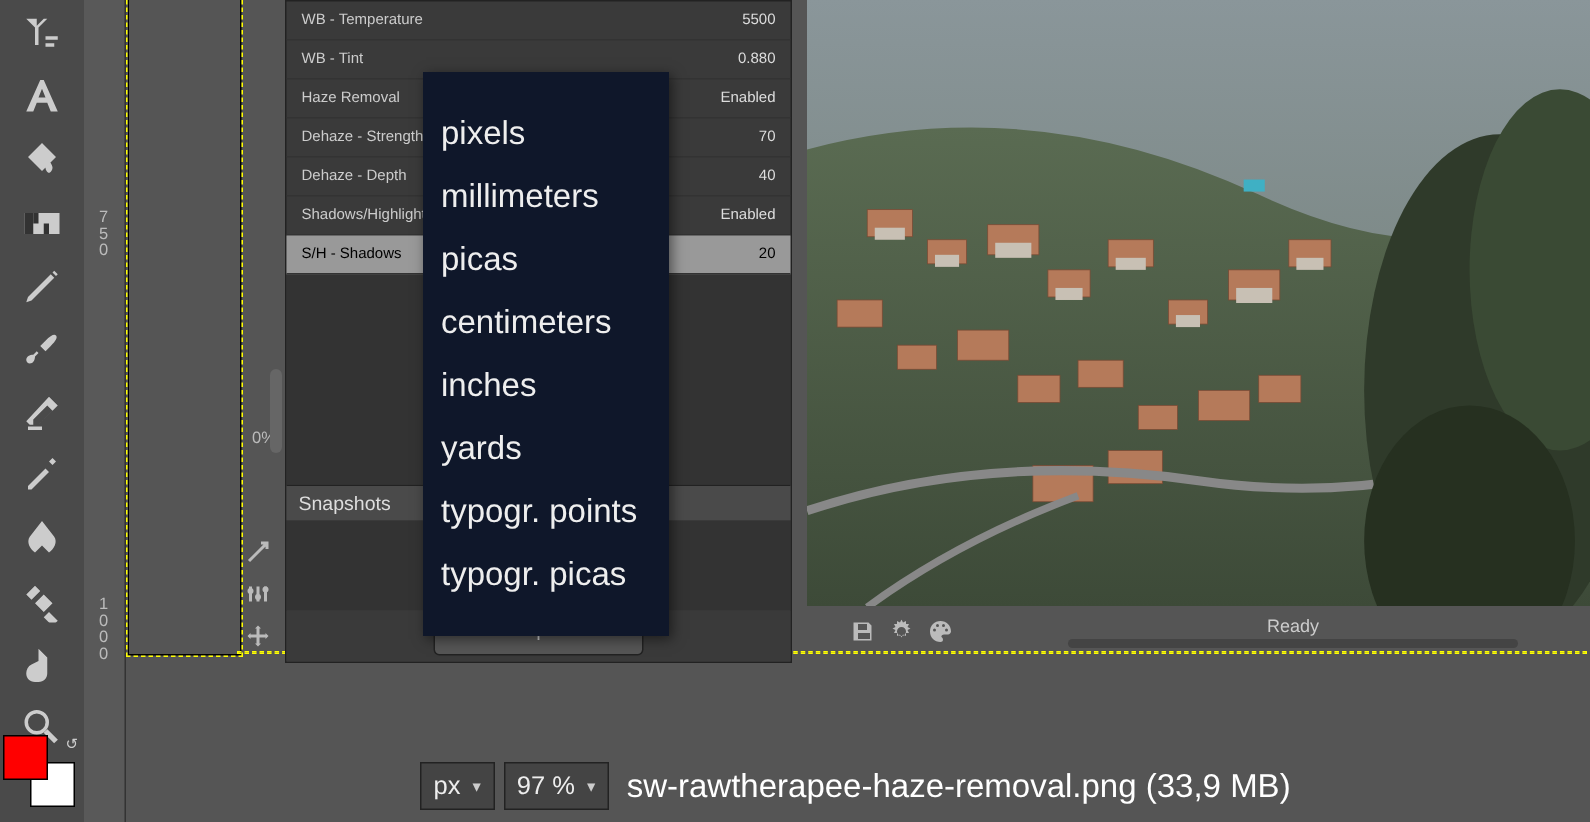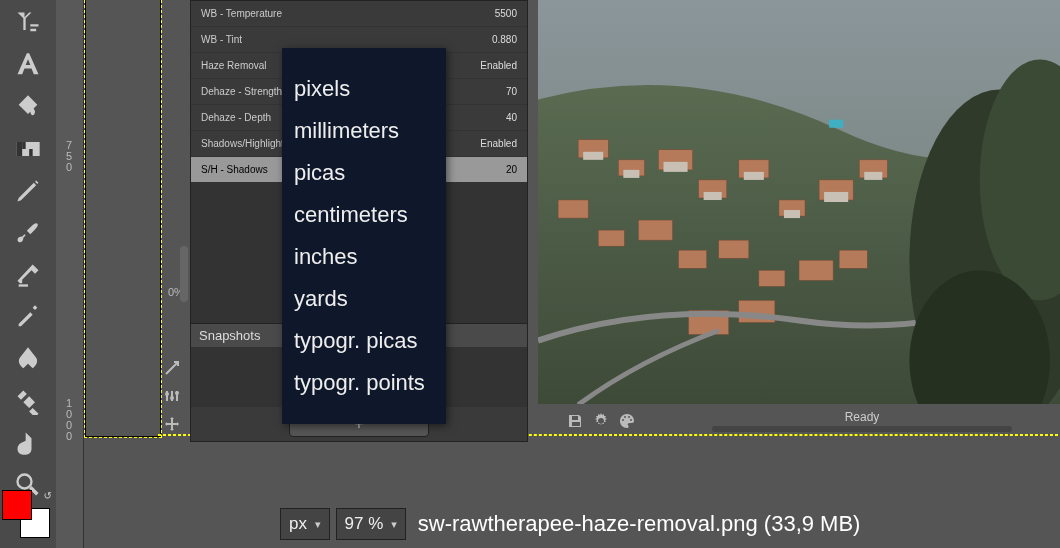--- a/index.html
+++ b/index.html
@@ -535,15 +535,15 @@
   <div class="filename">sw-rawtherapee-haze-removal.png (33,9 MB)</div>
 </div>
 
 <div class="unit-menu">
   <div class="unit-item">pixels</div>
   <div class="unit-item">millimeters</div>
   <div class="unit-item">picas</div>
   <div class="unit-item">centimeters</div>
   <div class="unit-item">inches</div>
   <div class="unit-item">yards</div>
+  <div class="unit-item">typogr. points</div>
   <div class="unit-item">typogr. picas</div>
-  <div class="unit-item">typogr. points</div>
 </div>
 
 </body></html>

